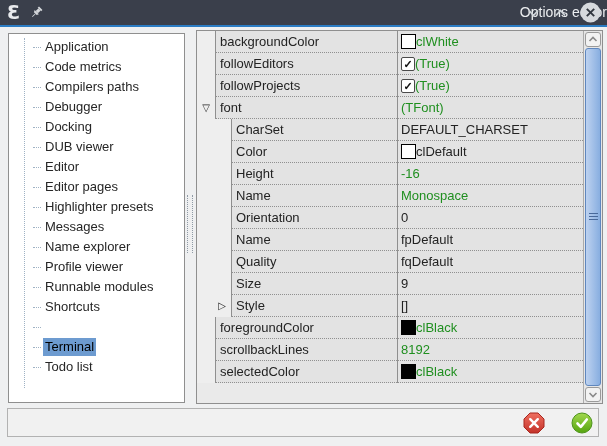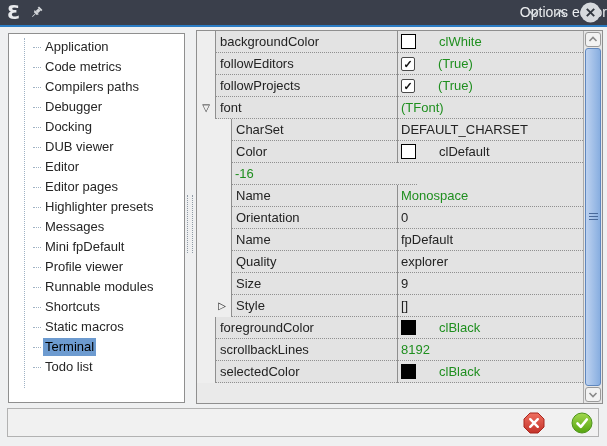--- a/index.html
+++ b/index.html
@@ -44,21 +44,21 @@
   .pg-row{display:flex;height:22px;background:#e3e3e3;font-size:13px;}
   .pg-gutter{width:18px;background:#eeeeee;display:flex;align-items:center;
              justify-content:center;flex:none;}
   .pg-row.ind .pg-gutter{width:34px;justify-content:flex-end;padding-right:5px;}
   .expander{font-size:10px;color:#222;line-height:10px;cursor:default;}
   .pg-name{flex:1;border-left:1px solid #8f8f8f;border-bottom:1px dotted #909090;
            padding-left:4px;line-height:21px;color:#232323;overflow:hidden;
            white-space:nowrap;}
   .pg-value{width:186px;flex:none;border-left:1px solid #8f8f8f;
             border-bottom:1px dotted #909090;display:flex;align-items:center;
-            padding-left:3px;gap:23px;overflow:hidden;white-space:nowrap;}
+            padding-left:3px;gap:0;overflow:hidden;white-space:nowrap;}
   .vtext.green{color:var(--green,#1f8f1f);}
   .vtext.dark{color:#232323;}
   .swatch{width:15px;height:15px;border:1px solid #000;flex:none;}
   .checkbox{width:14px;height:14px;background:#fff;border:1px solid #4a4a4a;
             border-radius:2px;flex:none;display:flex;align-items:center;
             justify-content:center;font-size:11px;font-weight:bold;color:#111;
             line-height:12px;}
 
   
   .vscroll{position:absolute;right:0;top:0;width:19px;height:372px;
@@ -131,25 +131,25 @@
         <div class="side-item"><span class="tree-stub"></span><span class="side-label">Application</span></div>
         <div class="side-item"><span class="tree-stub"></span><span class="side-label">Code metrics</span></div>
         <div class="side-item"><span class="tree-stub"></span><span class="side-label">Compilers paths</span></div>
         <div class="side-item"><span class="tree-stub"></span><span class="side-label">Debugger</span></div>
         <div class="side-item"><span class="tree-stub"></span><span class="side-label">Docking</span></div>
         <div class="side-item"><span class="tree-stub"></span><span class="side-label">DUB viewer</span></div>
         <div class="side-item"><span class="tree-stub"></span><span class="side-label">Editor</span></div>
         <div class="side-item"><span class="tree-stub"></span><span class="side-label">Editor pages</span></div>
         <div class="side-item"><span class="tree-stub"></span><span class="side-label">Highlighter presets</span></div>
         <div class="side-item"><span class="tree-stub"></span><span class="side-label">Messages</span></div>
-        <div class="side-item"><span class="tree-stub"></span><span class="side-label">Mini fpDefault</span></div>
+        <div class="side-item"><span class="tree-stub"></span><span class="side-label">Name explorer</span></div>
         <div class="side-item"><span class="tree-stub"></span><span class="side-label">Profile viewer</span></div>
         <div class="side-item"><span class="tree-stub"></span><span class="side-label">Runnable modules</span></div>
         <div class="side-item"><span class="tree-stub"></span><span class="side-label">Shortcuts</span></div>
-        <div class="side-item"><span class="tree-stub"></span><span class="side-label">Static macros</span></div>
+        <div class="side-item"><span class="tree-stub"></span></div>
         <div class="side-item"><span class="tree-stub"></span><span class="side-label sel">Terminal</span></div>
         <div class="side-item"><span class="tree-stub"></span><span class="side-label">Todo list</span></div>
       </div>
   </div>
 
   <div class="splitter"></div>
 
   <div class="propgrid">
     <div class="pg-rows">
         <div class="pg-row">
@@ -195,20 +195,21 @@
         <div class="pg-row ind">
           <span class="pg-gutter"></span>
           <span class="pg-name">Color</span>
           <span class="pg-value">
             <span class="swatch" style="background: rgb(255, 255, 255);"></span>
             <span class="vtext dark">clDefault</span>
           </span>
         </div>
         <div class="pg-row ind">
           <span class="pg-gutter"></span>
+          <span class="pg-name">Height</span>
           <span class="pg-value">
             <span class="vtext green">-16</span>
           </span>
         </div>
         <div class="pg-row ind">
           <span class="pg-gutter"></span>
           <span class="pg-name">Name</span>
           <span class="pg-value">
             <span class="vtext green">Monospace</span>
           </span>
@@ -224,21 +225,21 @@
           <span class="pg-gutter"></span>
           <span class="pg-name">Name</span>
           <span class="pg-value">
             <span class="vtext dark">fpDefault</span>
           </span>
         </div>
         <div class="pg-row ind">
           <span class="pg-gutter"></span>
           <span class="pg-name">Quality</span>
           <span class="pg-value">
-            <span class="vtext dark">explorer</span>
+            <span class="vtext dark">fqDefault</span>
           </span>
         </div>
         <div class="pg-row ind">
           <span class="pg-gutter"></span>
           <span class="pg-name">Size</span>
           <span class="pg-value">
             <span class="vtext dark">9</span>
           </span>
         </div>
         <div class="pg-row ind">

